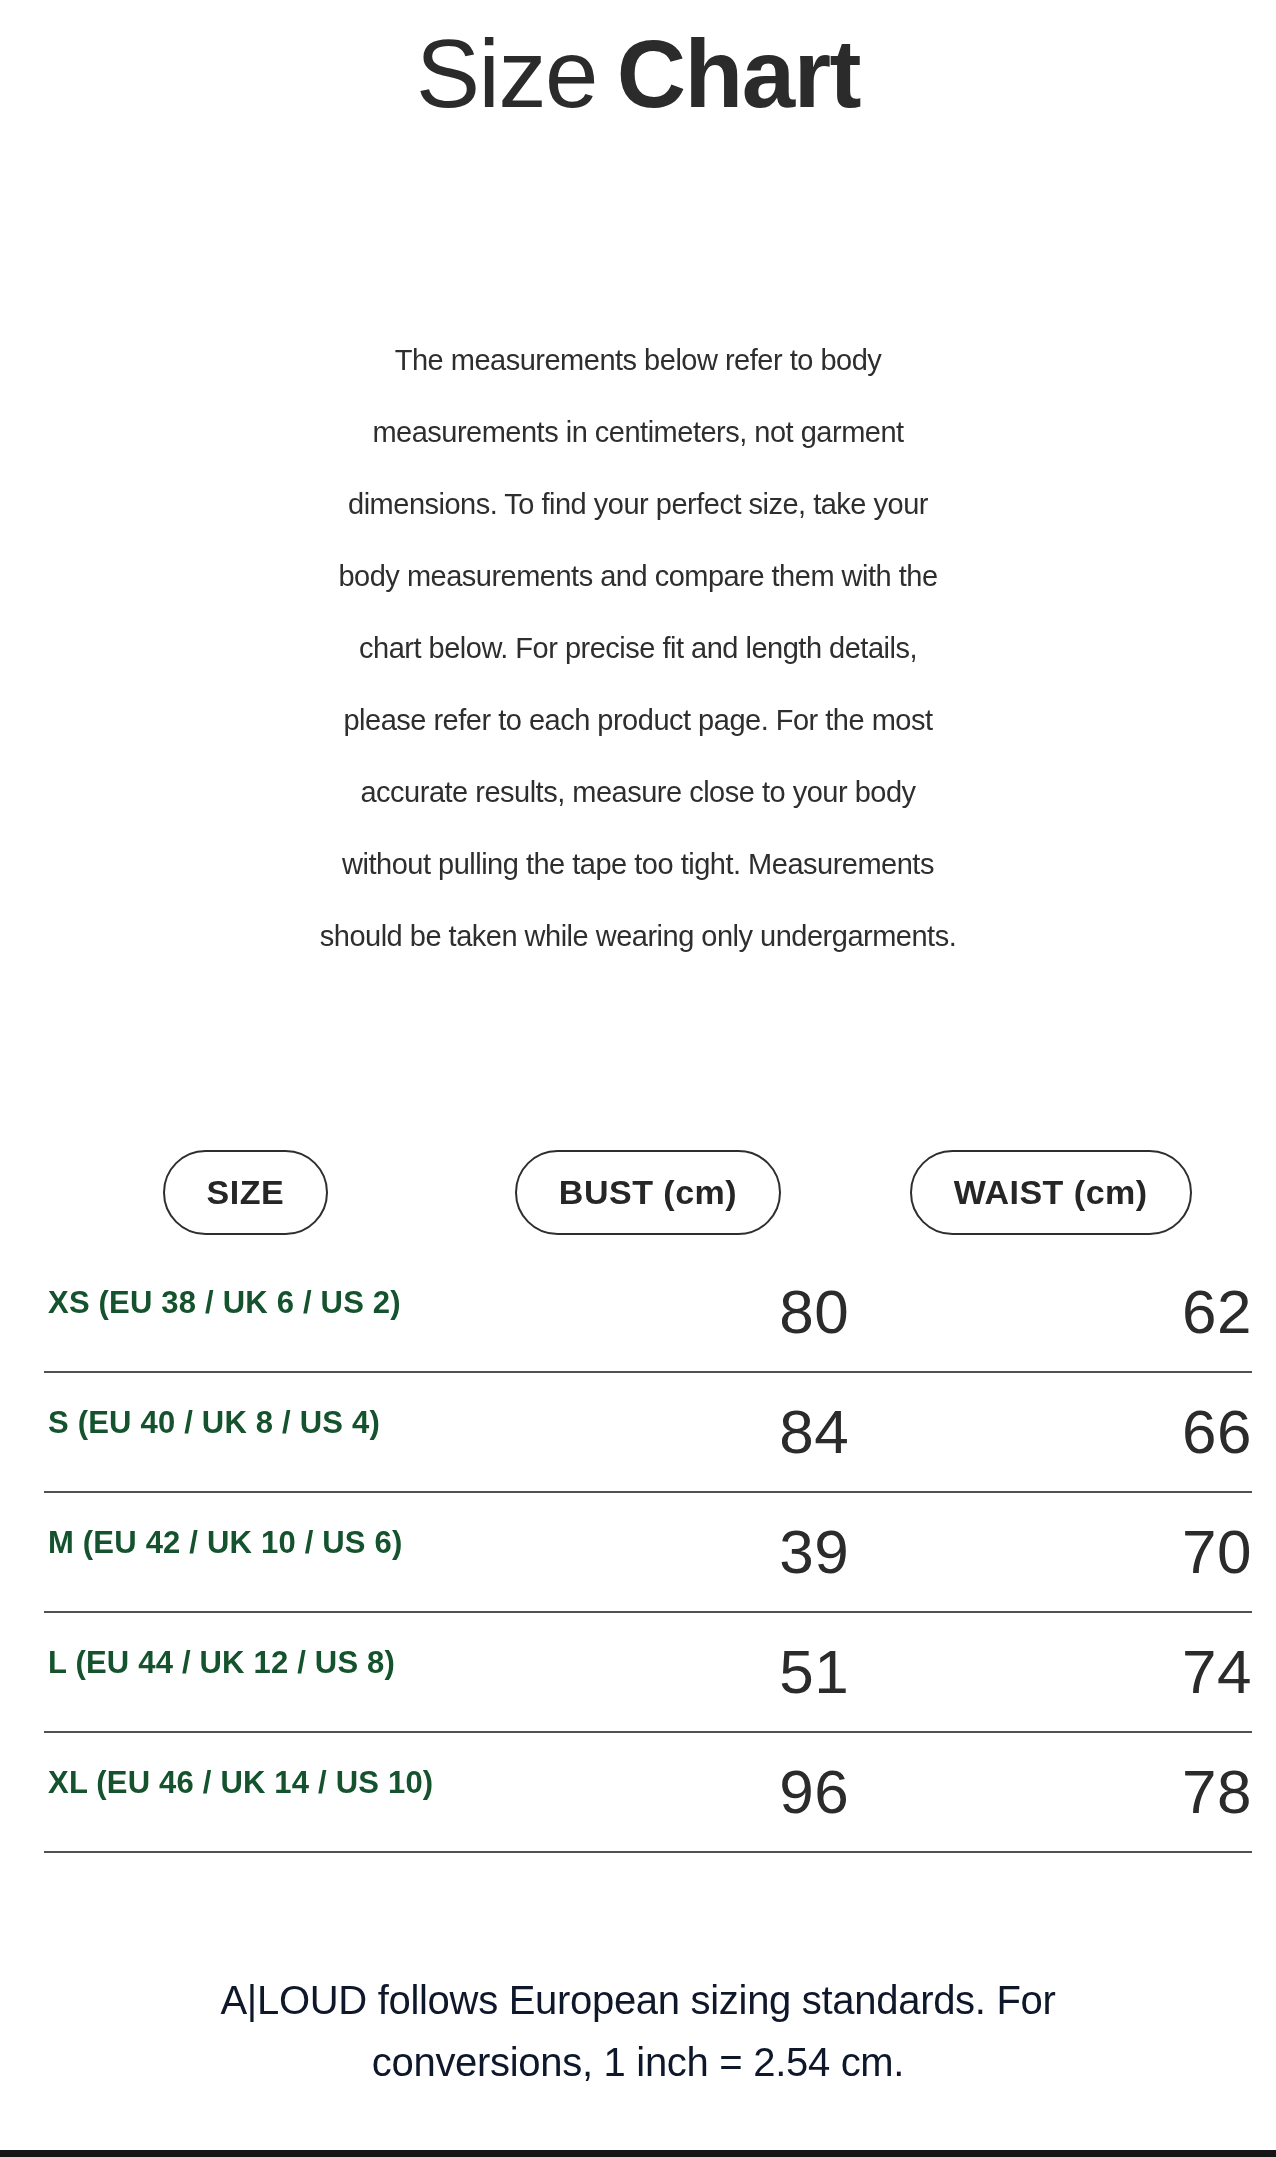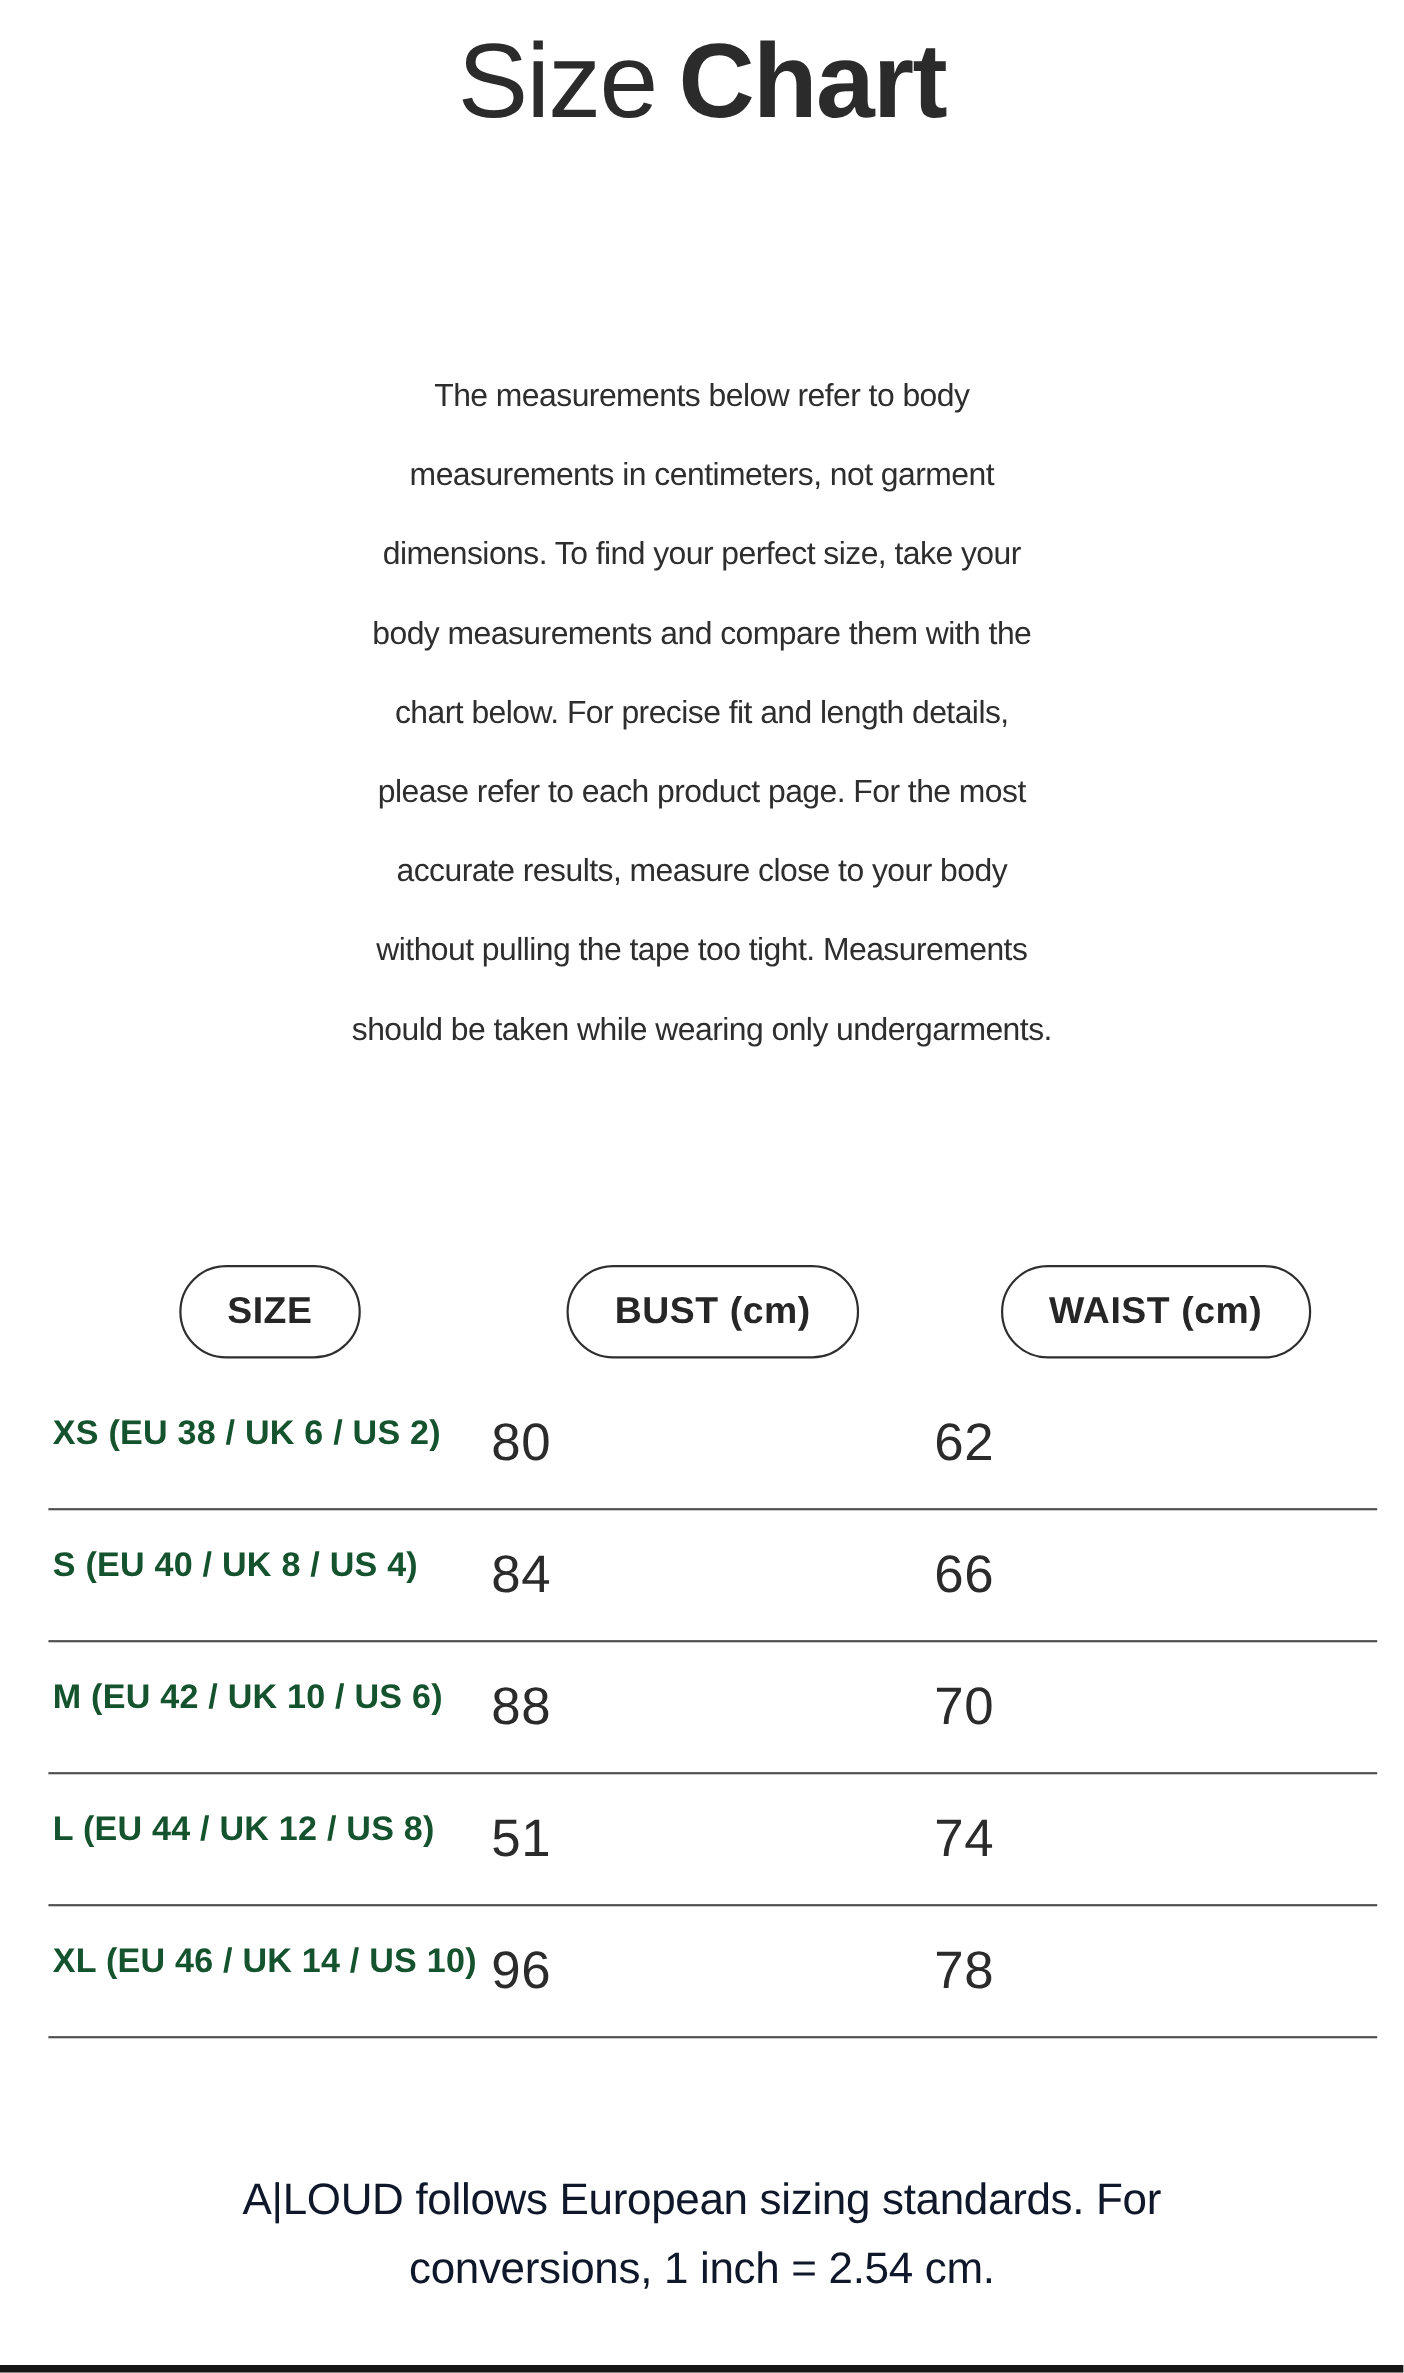--- a/index.html
+++ b/index.html
@@ -33,21 +33,21 @@
   .tbody{margin-top:18px;}
   .trow{
     display:grid;grid-template-columns:1fr 1fr 1fr;align-items:center;
     height:118px;border-bottom:2px solid #515151;
   }
   .cell-size{
     font-size:31px;font-weight:700;letter-spacing:0.2px;color:#14532d;
     position:relative;top:-9px;padding-left:4px;white-space:nowrap;
   }
   .cell-num{
-    font-size:48px;font-weight:400;text-align:left;color:#2b2b2b;
+    font-size:62px;font-weight:400;text-align:right;color:#2b2b2b;
     letter-spacing:0.5px;
   }
 
   .footer{
     margin-top:116px;text-align:center;font-size:40px;line-height:62px;
     font-weight:400;letter-spacing:-0.3px;white-space:pre-line;color:#0f172a;
   }
 
   .bottom-bar{
     position:absolute;left:0;bottom:0;width:100%;height:7px;background:#161616;
@@ -88,21 +88,21 @@
         <div class="cell-num">80</div>
         <div class="cell-num">62</div>
       </div>
       <div class="trow">
         <div class="cell-size">S (EU 40 / UK 8 / US 4)</div>
         <div class="cell-num">84</div>
         <div class="cell-num">66</div>
       </div>
       <div class="trow">
         <div class="cell-size">M (EU 42 / UK 10 / US 6)</div>
-        <div class="cell-num">88</div>
+        <div class="cell-num">39</div>
         <div class="cell-num">70</div>
       </div>
       <div class="trow">
         <div class="cell-size">L (EU 44 / UK 12 / US 8)</div>
         <div class="cell-num">51</div>
         <div class="cell-num">74</div>
       </div>
       <div class="trow">
         <div class="cell-size">XL (EU 46 / UK 14 / US 10)</div>
         <div class="cell-num">96</div>

